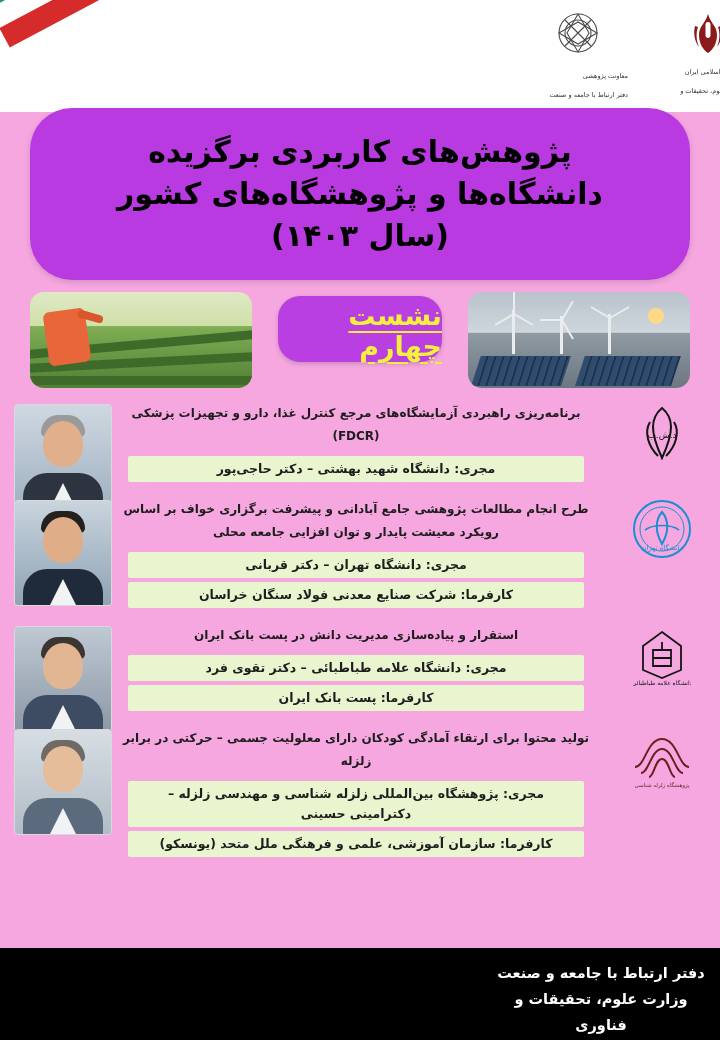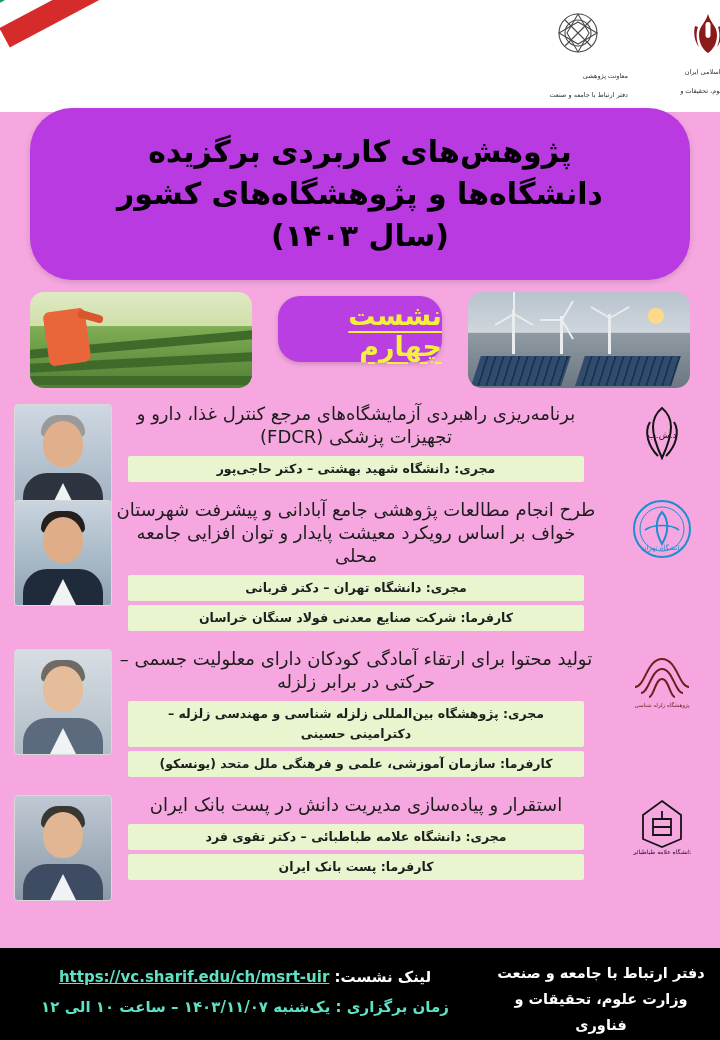--- a/index.html
+++ b/index.html
@@ -211,22 +211,22 @@
   .p-right-logo {
     position: absolute;
     right: 10px; top: 6px;
     width: 96px; height: 104px;
     display: flex; align-items: flex-start; justify-content: center;
   }
   .p-body {
     margin: 0 120px 0 112px;
   }
   .p-title {
-    font-size: 18px;
-    font-weight: normal;
+    font-size: 12px;
+    font-weight: bold;
     color: #1d1d1d;
     line-height: 23px;
     text-align: center;
     padding: 2px 4px 4px;
   }
   .p-field {
     background: #e9f5cf;
     color: #1d1d1d;
     font-size: 12.5px;
     font-weight: bold;
@@ -410,23 +410,52 @@
           <svg width="62" height="62" viewBox="0 0 62 62">
             <circle cx="31" cy="31" r="28" fill="none" stroke="#1b8fd0" stroke-width="2"></circle>
             <circle cx="31" cy="31" r="22" fill="none" stroke="#1b8fd0" stroke-width="1"></circle>
             <path d="M31 14 C24 22 24 34 31 46 C38 34 38 22 31 14 Z" fill="none" stroke="#1b8fd0" stroke-width="2"></path>
             <path d="M14 32 C22 26 40 26 48 32" fill="none" stroke="#1b8fd0" stroke-width="1.6"></path>
             <text x="31" y="52" font-size="7" text-anchor="middle" fill="#1b8fd0" font-family="DejaVu Sans">دانشگاه تهران</text>
           </svg>
         </div>
       </div>
       <div class="p-body">
-        <div class="p-title">طرح انجام مطالعات پژوهشی جامع آبادانی و پیشرفت شهرستان خواف بر اساس رویکرد معیشت پایدار و توان افزایی جامعه محلی</div>
+        <div class="p-title">طرح انجام مطالعات پژوهشی جامع آبادانی و پیشرفت برگزاری خواف بر اساس رویکرد معیشت پایدار و توان افزایی جامعه محلی</div>
         <div class="p-field">مجری: دانشگاه تهران – دکتر قربانی</div>
         <div class="p-field">کارفرما: شرکت صنایع معدنی فولاد سنگان خراسان</div>
+      </div>
+    </div>
+
+    <div class="project">
+      <div class="p-photo">
+        <div class="face">
+          <div class="bg" style="background:linear-gradient(#bfc9d4,#8b98a6);"></div>
+          <div class="hair" style="background:#3a3632;"></div>
+          <div class="head" style="background:#e3b693;"></div>
+          <div class="body" style="background:#3e4c63;"></div>
+          <div class="shirt"></div>
+        </div>
+      </div>
+      <div class="p-right-logo">
+        <div class="uni-mark mark-allameh">
+          <svg width="58" height="62" viewBox="0 0 58 62">
+            <g fill="none" stroke="#141414" stroke-width="1.8">
+              <path d="M29 8 L48 22 L48 46 L29 54 L10 46 L10 22 Z"></path>
+              <path d="M20 26 L38 26 L38 42 L20 42 Z"></path>
+              <path d="M29 18 L29 26 M20 34 L38 34"></path>
+            </g>
+            <text x="29" y="61" font-size="6" text-anchor="middle" fill="#141414" font-family="DejaVu Sans">دانشگاه علامه طباطبائی</text>
+          </svg>
+        </div>
+      </div>
+      <div class="p-body">
+        <div class="p-title">استقرار و پیاده‌سازی مدیریت دانش در پست بانک ایران</div>
+        <div class="p-field">مجری: دانشگاه علامه طباطبائی – دکتر تقوی فرد</div>
+        <div class="p-field">کارفرما: پست بانک ایران</div>
       </div>
     </div>
 
     <div class="project">
       <div class="p-photo">
         <div class="face">
           <div class="bg" style="background:linear-gradient(#d7dde3,#b0bcc6);"></div>
           <div class="hair" style="background:#6f6a64;"></div>
           <div class="head" style="background:#e6bd9a;"></div>
           <div class="body" style="background:#5b6b7d;"></div>
@@ -445,58 +474,22 @@
           </svg>
         </div>
       </div>
       <div class="p-body">
         <div class="p-title">تولید محتوا برای ارتقاء آمادگی کودکان دارای معلولیت جسمی – حرکتی در برابر زلزله</div>
         <div class="p-field">مجری: پژوهشگاه بین‌المللی زلزله شناسی و مهندسی زلزله – دکترامینی حسینی</div>
         <div class="p-field">کارفرما: سازمان آموزشی، علمی و فرهنگی ملل متحد (یونسکو)</div>
       </div>
     </div>
 
-    <div class="project">
-      <div class="p-photo">
-        <div class="face">
-          <div class="bg" style="background:linear-gradient(#bfc9d4,#8b98a6);"></div>
-          <div class="hair" style="background:#3a3632;"></div>
-          <div class="head" style="background:#e3b693;"></div>
-          <div class="body" style="background:#3e4c63;"></div>
-          <div class="shirt"></div>
-        </div>
-      </div>
-      <div class="p-right-logo">
-        <div class="uni-mark mark-allameh">
-          <svg width="58" height="62" viewBox="0 0 58 62">
-            <g fill="none" stroke="#141414" stroke-width="1.8">
-              <path d="M29 8 L48 22 L48 46 L29 54 L10 46 L10 22 Z"></path>
-              <path d="M20 26 L38 26 L38 42 L20 42 Z"></path>
-              <path d="M29 18 L29 26 M20 34 L38 34"></path>
-            </g>
-            <text x="29" y="61" font-size="6" text-anchor="middle" fill="#141414" font-family="DejaVu Sans">دانشگاه علامه طباطبائی</text>
-          </svg>
-        </div>
-      </div>
-      <div class="p-body">
-        <div class="p-title">استقرار و پیاده‌سازی مدیریت دانش در پست بانک ایران</div>
-        <div class="p-field">مجری: دانشگاه علامه طباطبائی – دکتر تقوی فرد</div>
-        <div class="p-field">کارفرما: پست بانک ایران</div>
-      </div>
-    </div>
-
   </div>
 
   <div class="footer">
     <div class="footer-left">
       <div>دفتر ارتباط با جامعه و صنعت</div>
       <div>وزارت علوم، تحقیقات و فناوری</div>
     </div>
-    <div class="footer-right">
-      <div class="footer-row">
-        <span class="label">لینک نشست:</span>
-        <a href="#">https://vc.sharif.edu/ch/msrt-uir</a>
-      </div>
-      <div class="footer-row time">زمان برگزاری : یک‌شنبه  ۱۴۰۳/۱۱/۰۷ – ساعت ۱۰ الی ۱۲</div>
-    </div>
   </div>
 
 </div>
 
 </body></html>

